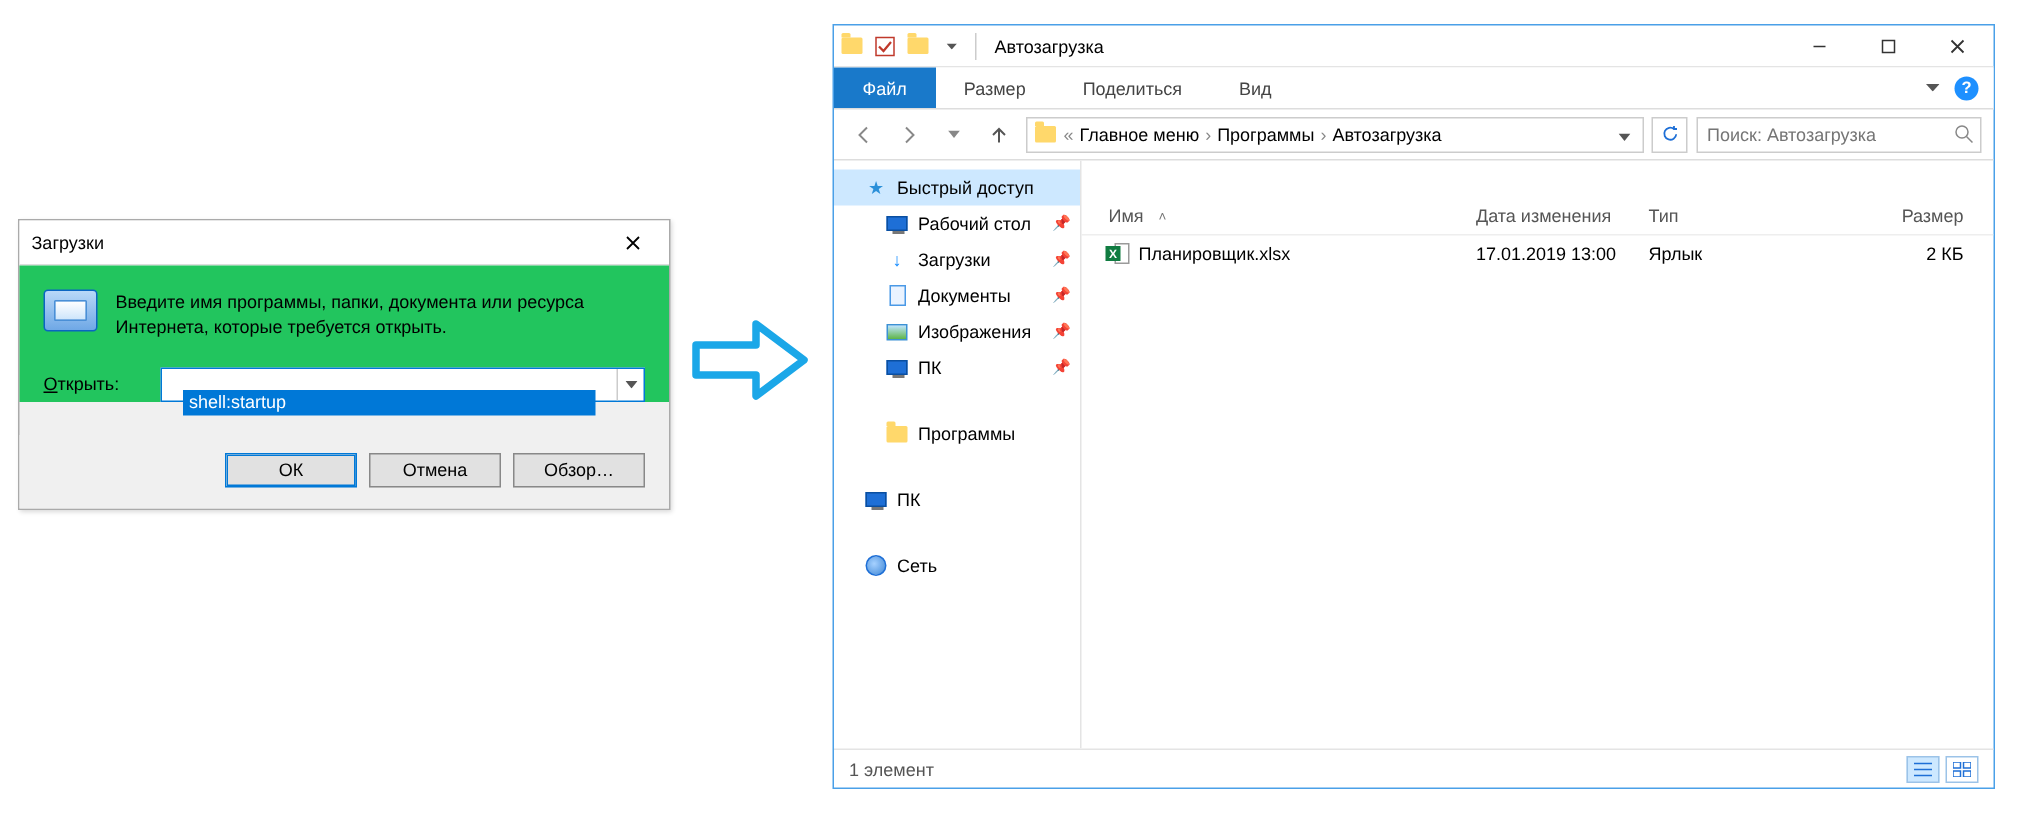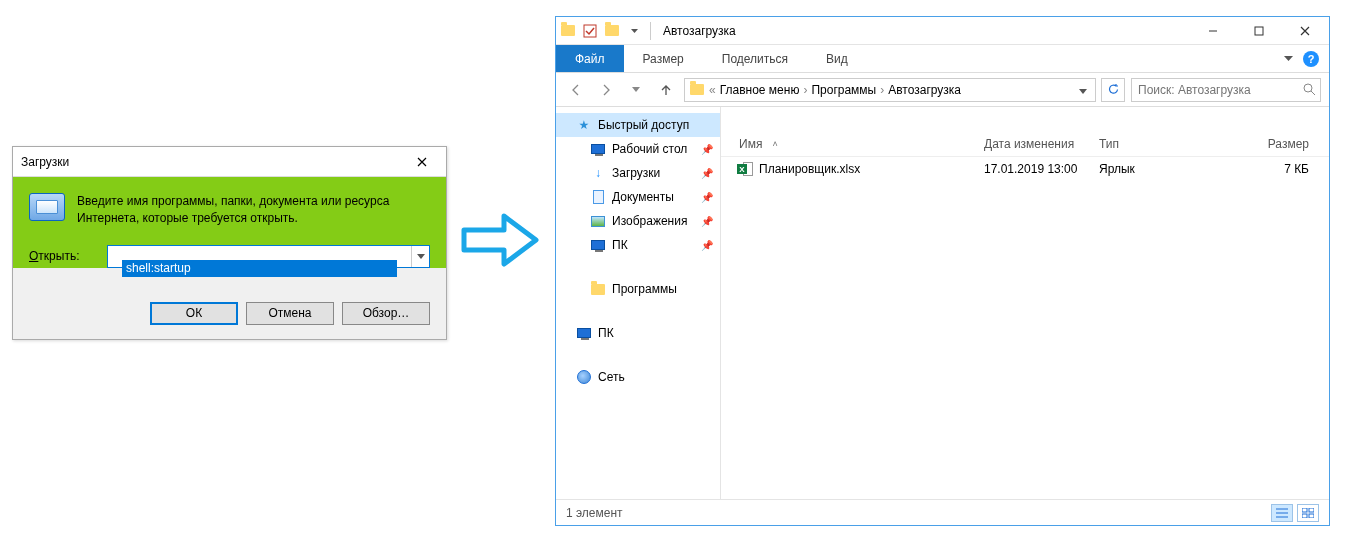--- a/index.html
+++ b/index.html
@@ -20,21 +20,21 @@
     left: 12px;
     top: 146px;
     width: 435px;
     border: 1px solid #aaa;
     background: #f0f0f0;
     box-shadow: 1px 1px 3px rgba(0,0,0,0.15);
   }
   .run-title { height:30px; background:#fff; border-bottom:1px solid #ddd; display:flex; align-items:center; padding:0 4px 0 8px; }
   .run-title span { flex:1; }
   .run-close { width:40px; height:24px; display:flex; align-items:center; justify-content:center; }
-  .run-body { padding:16px 16px 0 16px; background:#84cc16; }
+  .run-body { padding:16px 16px 0 16px; background:#22c55e; }
   .run-msg-row { display:flex; gap:12px; margin-bottom:18px; }
   .run-icon-box { width:36px; height:28px; border:1px solid #0a65c2; border-radius:3px; display:flex; align-items:center; justify-content:center; background:linear-gradient(180deg,#b8d8f8,#6fa8e6); flex:0 0 auto; }
   .run-icon-inner { width:22px; height:14px; background:linear-gradient(180deg,#fff,#cde5fb); border:1px solid #4a8fd6; border-radius:1px; }
   .run-msg { line-height:1.4; }
   .run-open-row { display:flex; align-items:center; gap:10px; margin-bottom:22px; }
   .run-open-label { width:68px; }
   .run-combo { flex:1; display:flex; border:1px solid #0078d7; background:#fff; height:23px; }
   .run-combo input { flex:1; border:none; outline:none; padding:0 4px; font-family:inherit; font-size:12px; background:#0078d7; color:#fff; margin:14px; height:17px; }
   .run-combo .drop { width:18px; display:flex; align-items:center; justify-content:center; color:#555; border-left:1px solid #ccc; }
   .run-buttons { background:#f0f0f0; padding:12px 16px 14px; display:flex; justify-content:flex-end; gap:8px; }
@@ -336,21 +336,21 @@
       <div class="row">
         <div class="col name">
           <span class="ico-xls">
               <span class="sheet"></span>
               <span class="x">X</span>
             </span>
           <span>Планировщик.xlsx</span>
         </div>
         <div class="col date">17.01.2019 13:00</div>
         <div class="col type">Ярлык</div>
-        <div class="col size">7 КБ</div>
+        <div class="col size">2 КБ</div>
       </div>
     </div>
   </div>
 
   <div class="exp-status">
     <span>1 элемент</span>
     <div class="status-spacer"></div>
     <div class="view-toggle">
       <div class="vt-btn active">
         <svg width="12" height="10" viewBox="0 0 12 10">

